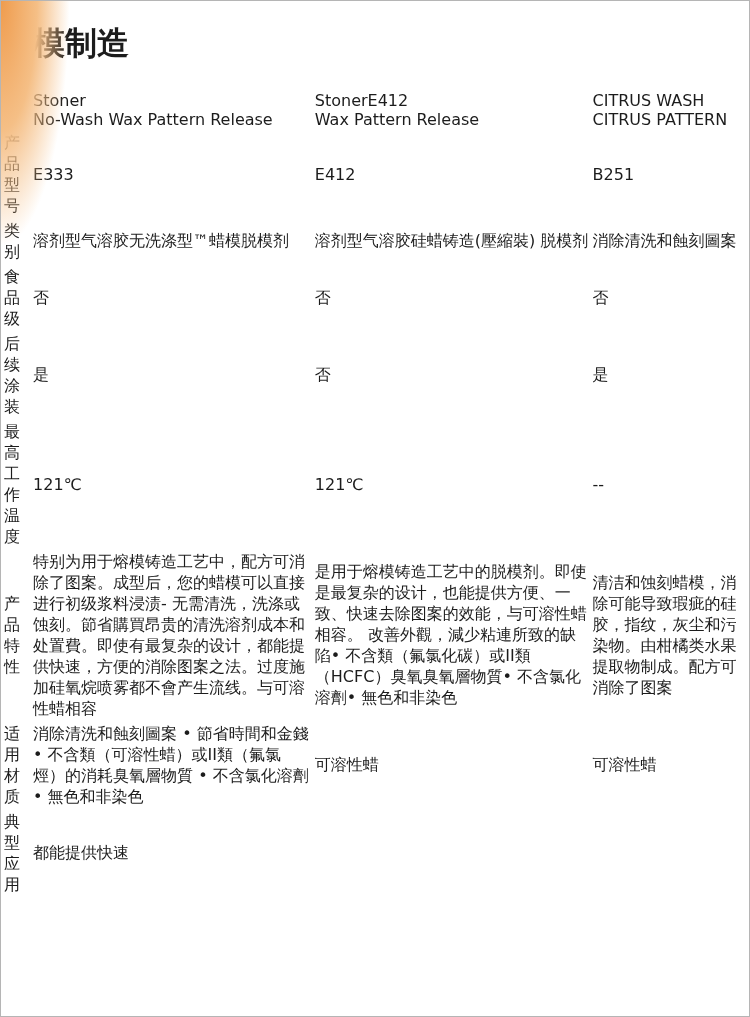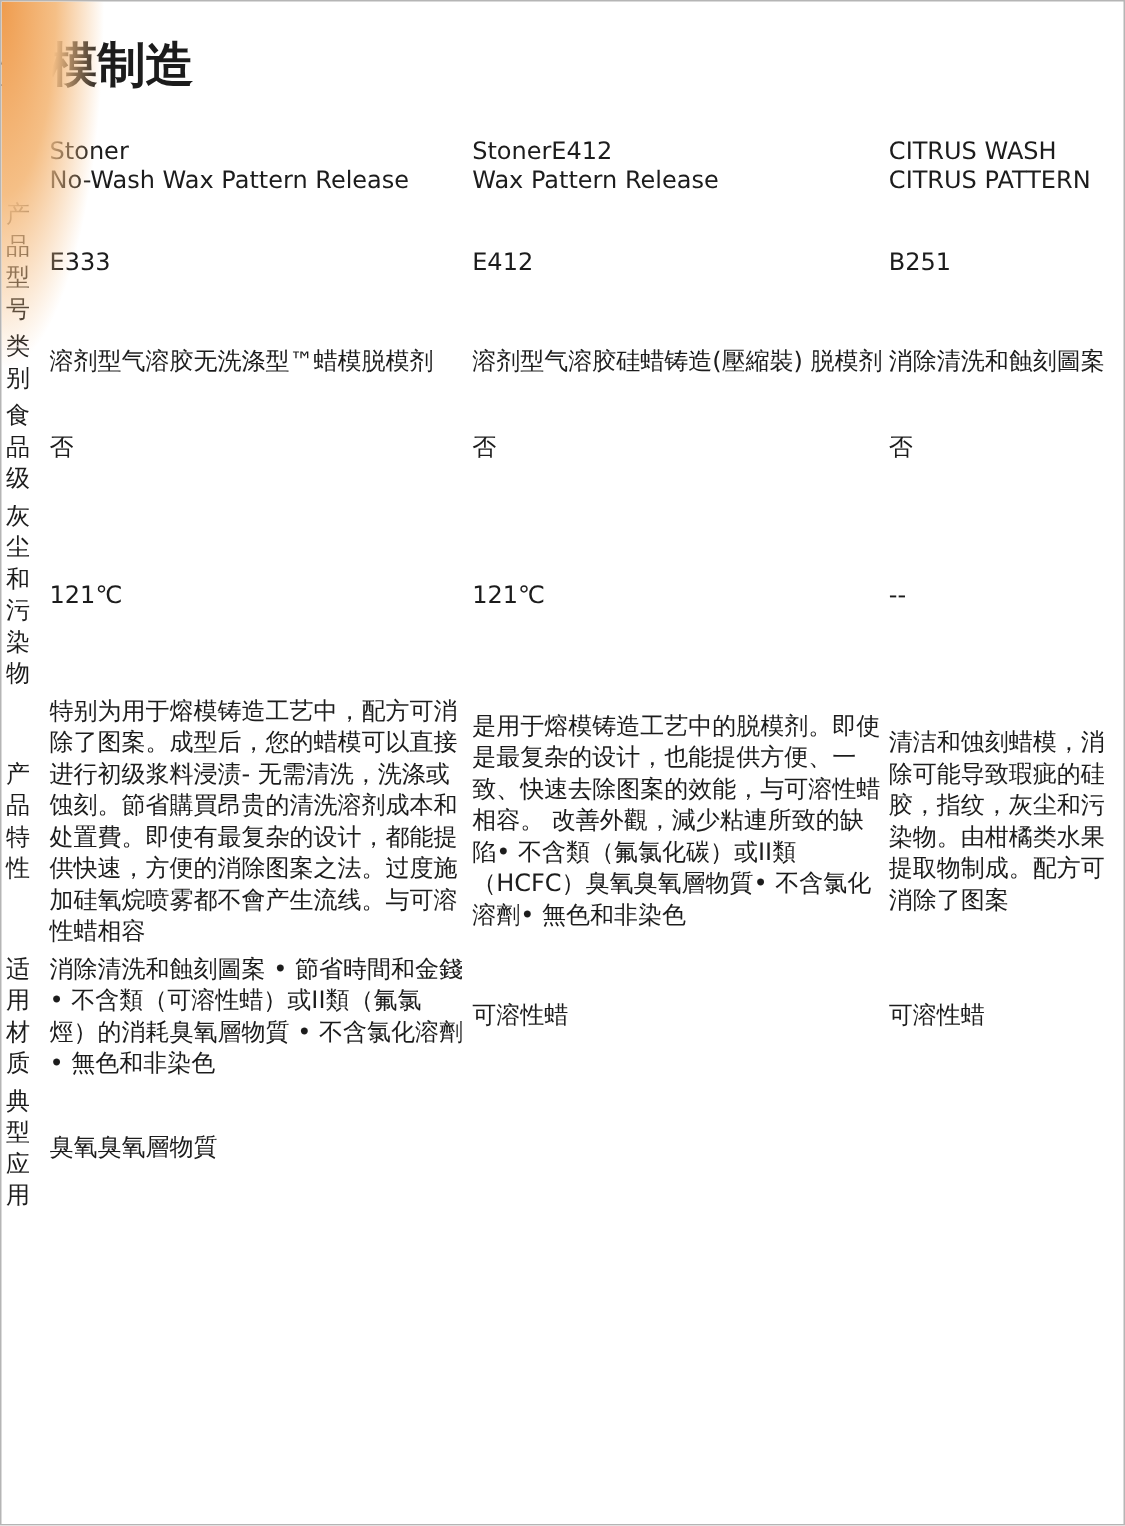--- a/index.html
+++ b/index.html
@@ -160,23 +160,29 @@
       <td class="bg-p cat-big">消除清洗和蝕刻圖案</td>
     </tr>
 
     <tr class="r-food">
       <td class="lbl bg-w">食品级</td>
       <td class="bg-w">否</td>
       <td class="bg-w">否</td>
       <td class="bg-w">否</td>
     </tr>
 
+    <tr class="r-coat">
+      <td class="lbl bg-p">后续涂装</td>
+      <td class="bg-p">是</td>
+      <td class="bg-p">否</td>
+      <td class="bg-p">是</td>
+    </tr>
 
     <tr class="r-temp">
-      <td class="lbl bg-w">灰尘和污染物</td>
+      <td class="lbl bg-w">最高工作温度</td>
       <td class="bg-w">121℃</td>
       <td class="bg-w">121℃</td>
       <td class="bg-w">--</td>
     </tr>
 
 
     <tr class="r-feat">
       <td class="lbl bg-t">产品特性</td>
       <td class="bg-t feat">特别为用于熔模铸造工艺中，配方可消除了图案。成型后，您的蜡模可以直接进行初级浆料浸渍- 无需清洗，洗涤或蚀刻。節省購買昂贵的清洗溶剂成本和处置費。即使有最复杂的设计，都能提供快速，方便的消除图案之法。过度施加硅氧烷喷雾都不會产生流线。与可溶性蜡相容</td>
       <td class="bg-t feat">是用于熔模铸造工艺中的脱模剂。即使是最复杂的设计，也能提供方便、一致、快速去除图案的效能，与可溶性蜡相容。 改善外觀，減少粘連所致的缺陷• 不含類（氟氯化碳）或II類（HCFC）臭氧臭氧層物質• 不含氯化溶劑• 無色和非染色</td>
@@ -189,21 +195,21 @@
 • 節省時間和金錢
 • 不含類（可溶性蜡）或II類（氟氯烴）的消耗臭氧層物質
 • 不含氯化溶劑
 • 無色和非染色</td>
       <td class="bg-p">可溶性蜡</td>
       <td class="bg-p">可溶性蜡</td>
     </tr>
 
     <tr class="r-app">
       <td class="lbl bg-w">典型应用</td>
-      <td class="bg-w" colspan="3">臭氧臭氧層物質</td>
+      <td class="bg-w" colspan="3">都能提供快速</td>
     </tr>
   </tbody>
     </table>
 
   <div class="photos">
 
     <div class="photo photo-castings">
       <div class="cast" style="left:12px;top:8px;width:104px;height:72px;transform:rotate(-2deg);">
         <div class="slot" style="left:32px;top:14px;width:40px;height:40px;"></div>
       </div>

